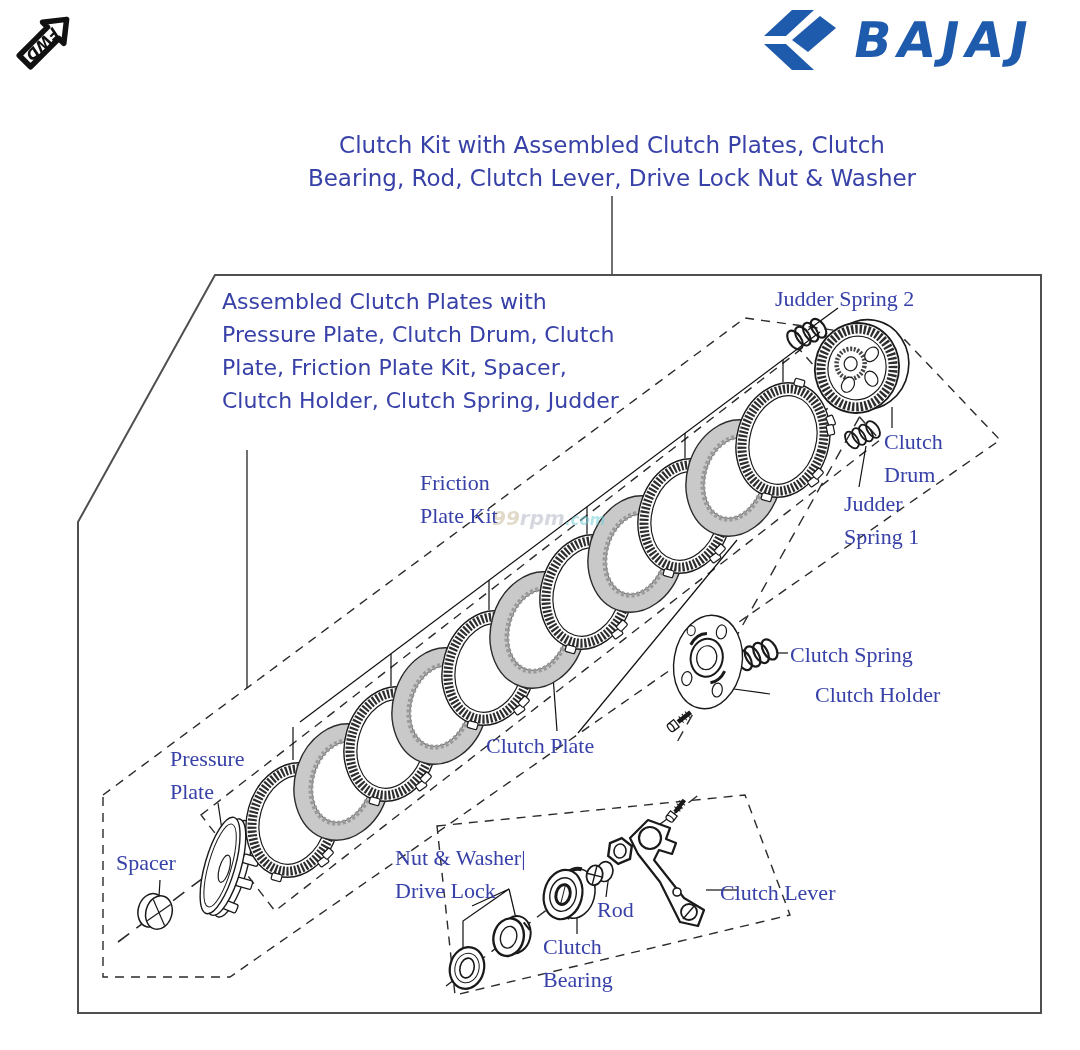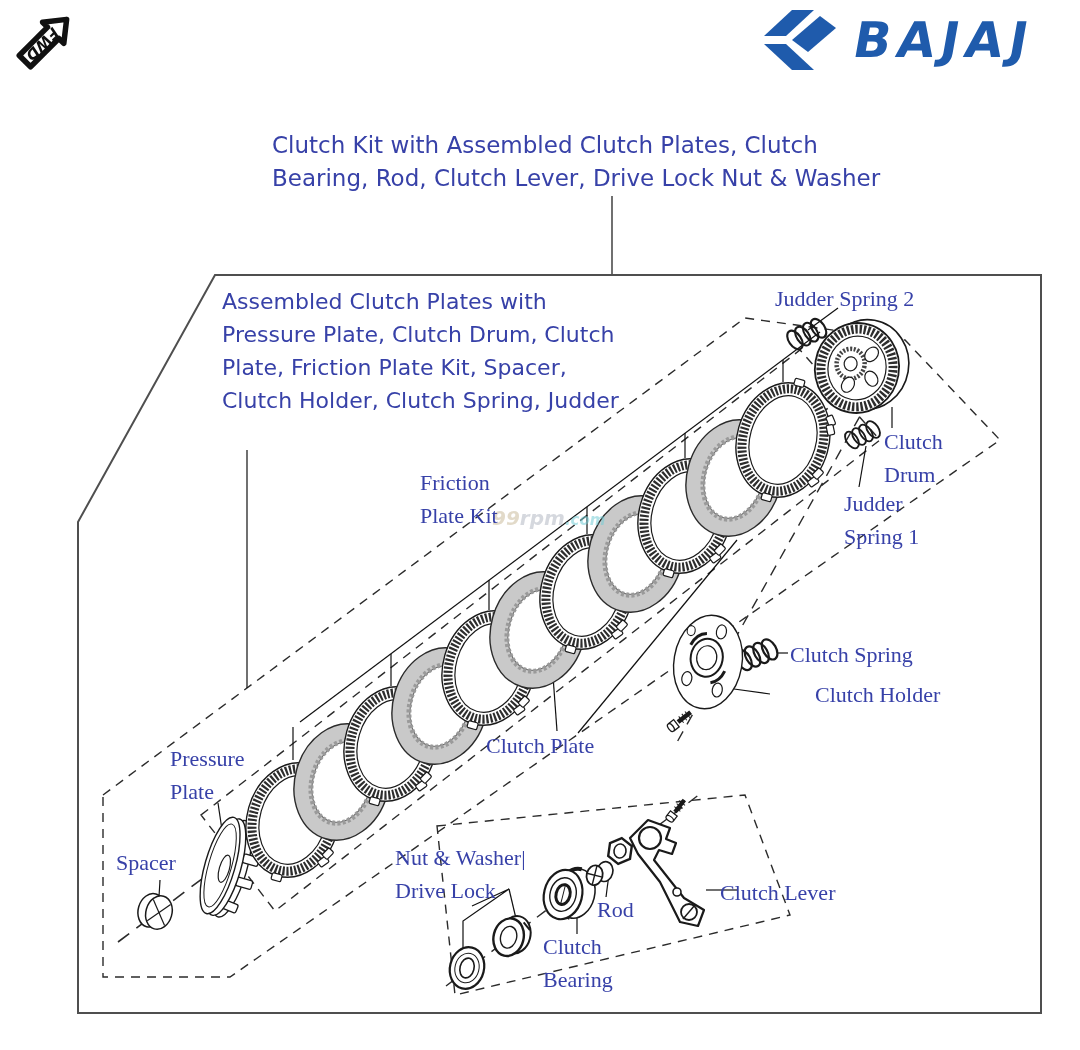--- a/index.html
+++ b/index.html
@@ -4,21 +4,21 @@
 <style>
   html,body{margin:0;padding:0;background:#fff;}
   .stage{position:relative;width:1080px;height:1050px;background:#fff;overflow:hidden;
          font-family:"DejaVu Sans",sans-serif;}
   svg{display:block;}
   .abs{position:absolute;}
   .diagram{position:absolute;left:0;top:0;}
   .lbl{position:absolute;font-size:22px;line-height:33px;color:#3741a8;white-space:nowrap;font-family:Liberation Serif, serif;}
   .lbl .ln{display:block;}
   .note{position:absolute;left:222px;top:285px;font-size:22px;line-height:33px;color:#3741a8;}
-  .title{position:absolute;left:272px;top:129px;width:680px;
+  .title{position:absolute;left:272px;top:129px;width:680px;text-align:center;
          font-size:23px;line-height:33px;color:#3741a8;}
   .brand{position:absolute;left:762px;top:6px;display:flex;align-items:center;}
   .brand-text{font-size:49px;font-weight:bold;color:#1f5bac;letter-spacing:6px;
               transform:skewX(-10deg);margin-left:16px;font-family:"DejaVu Sans",sans-serif;}
   .wm{position:absolute;left:492px;top:506px;font-size:20px;font-style:italic;
       font-weight:bold;opacity:.55;white-space:nowrap;}
   .wm .a{color:#cbbd9e;} .wm .b{color:#b4b9c4;} .wm .c{color:#74cdd6;font-size:15px;}
 </style>
 </head>
 <body>

